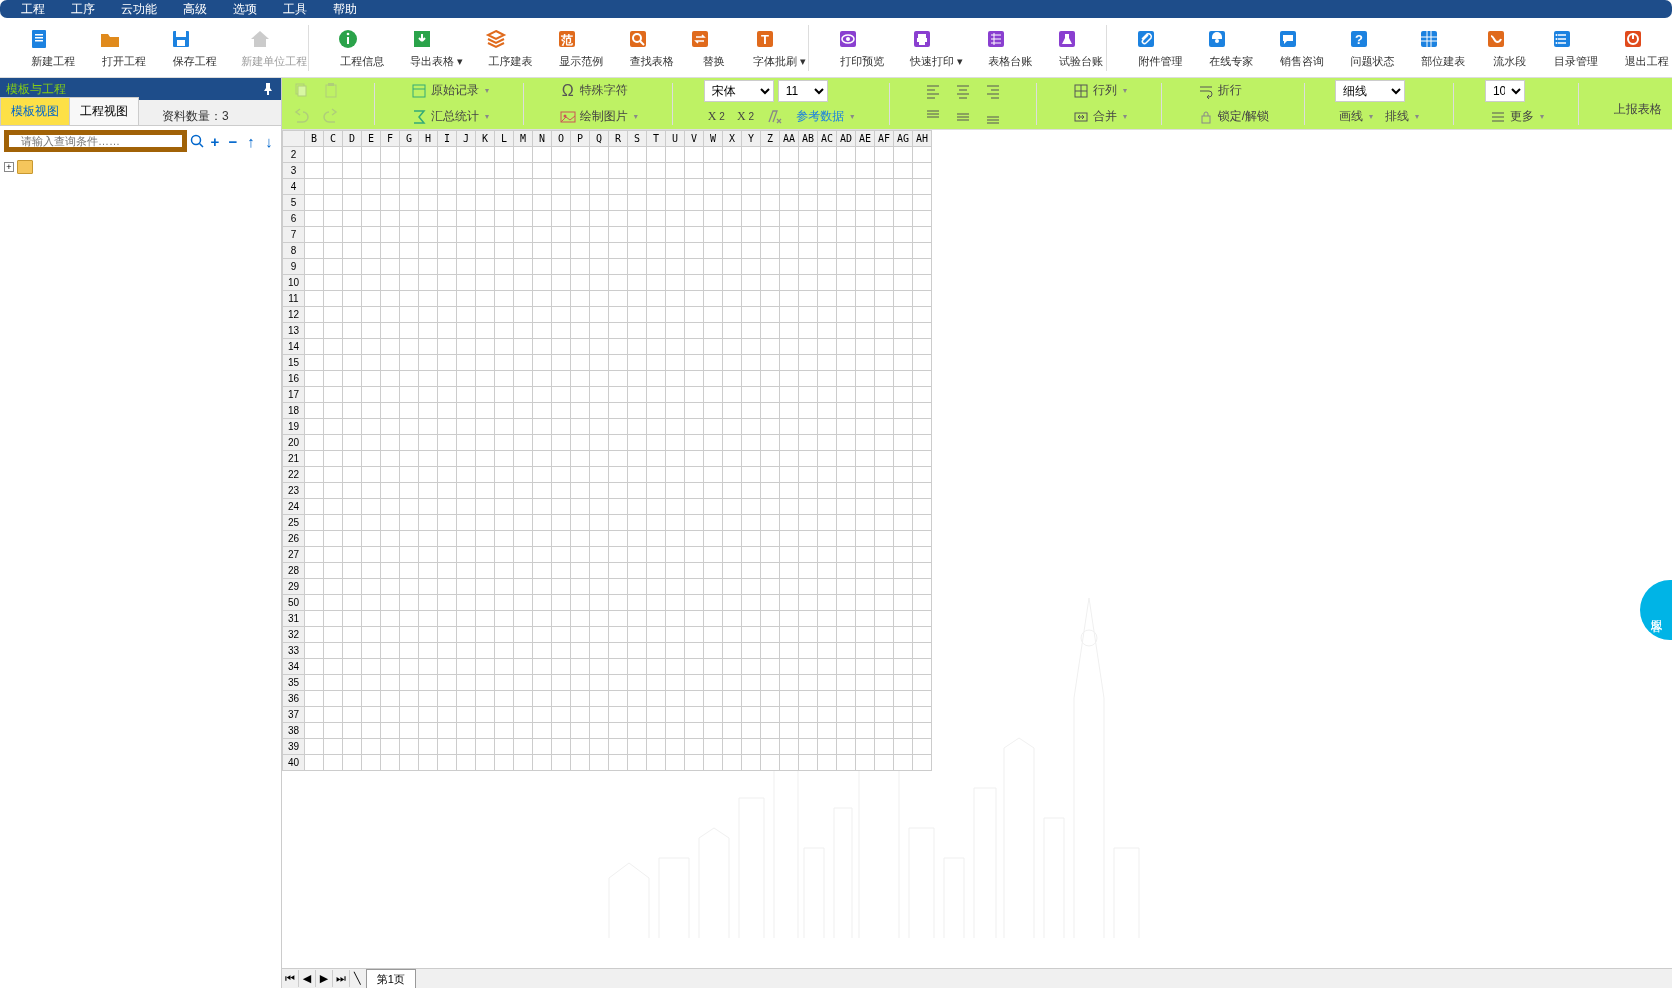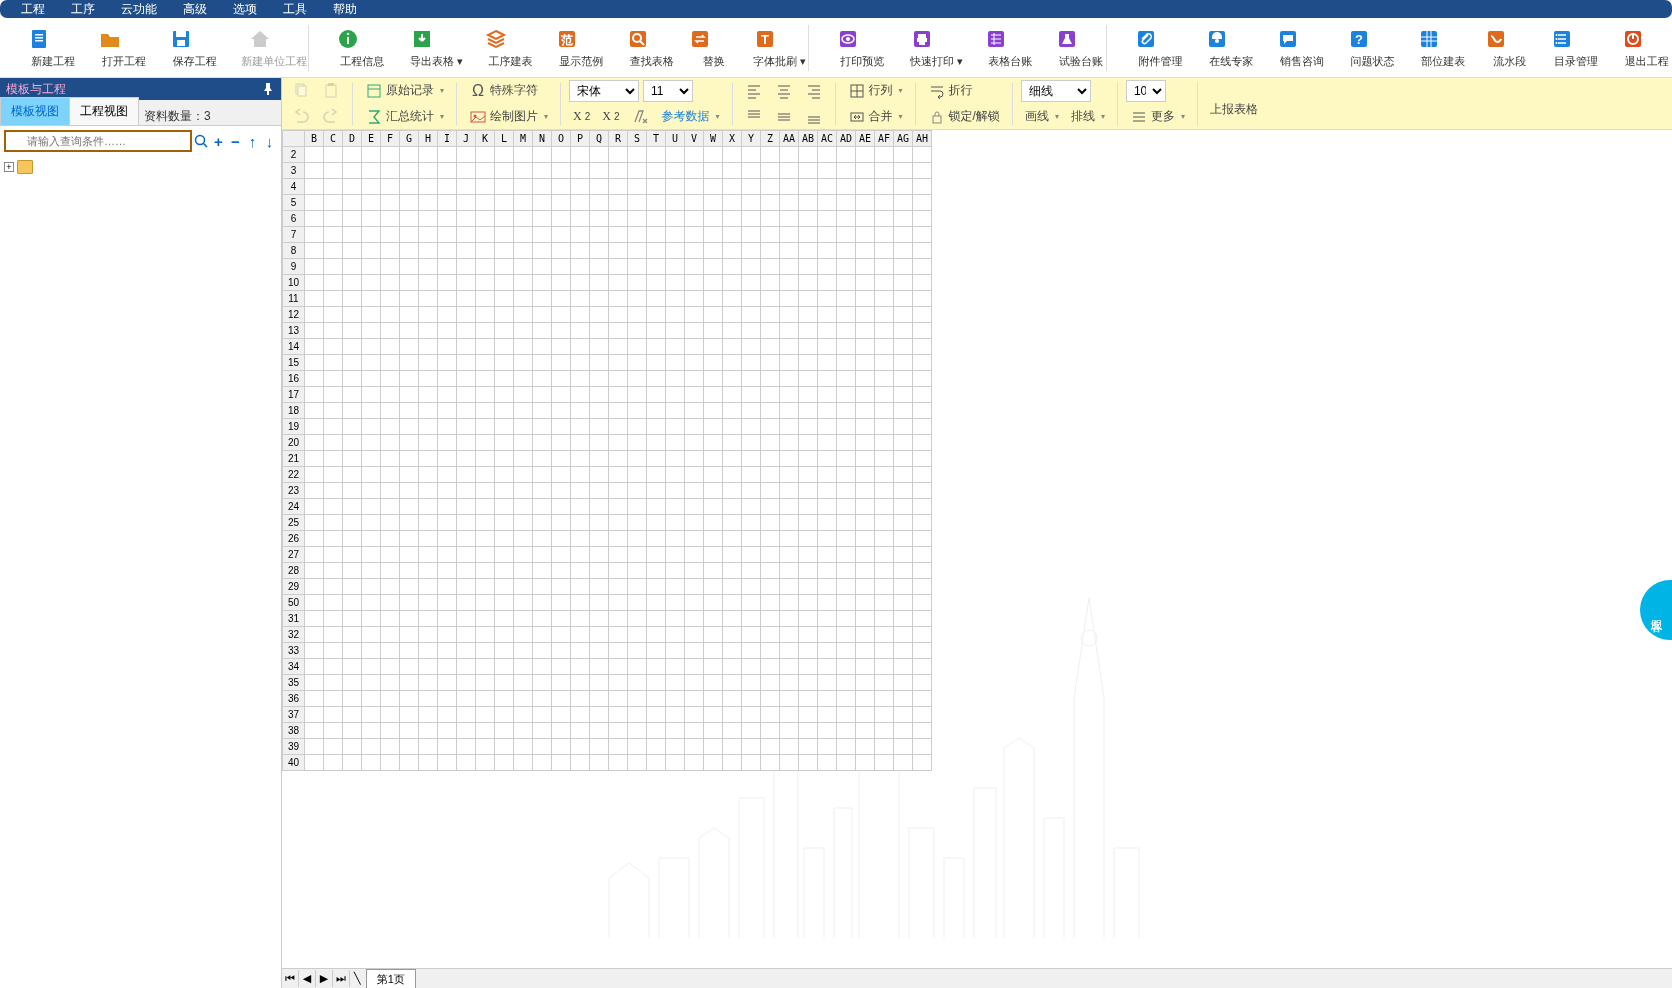--- a/index.html
+++ b/index.html
@@ -11,37 +11,37 @@
 .mainbar { height: 60px; background: #fff; display: flex; align-items: center; padding: 2px 4px; border-bottom: 1px solid #ddd; }
 .mainbar .it { display: flex; flex-direction: column; align-items: center; justify-content: center; padding: 2px 7px; cursor: pointer; min-width: 44px; }
 .mainbar .it.dis { opacity: 0.5; cursor: default; }
 .mainbar .ic { width: 26px; height: 26px; display: flex; align-items: center; justify-content: center; margin-bottom: 2px; }
 .mainbar .lb { font-size: 11px; color: #333; white-space: nowrap; margin-left: 28px; }
 .mainbar .sep { width: 1px; height: 46px; background: #ddd; margin: 0 4px; }
 
 .body { display: flex; height: 910px; }
 
 .side { width: 282px; display: flex; flex-direction: column; border-right: 1px solid #ccc; }
-.side-hdr { height: 22px; background: #1e4d8a; color: #f9a8d4; display: flex; align-items: center; justify-content: space-between; padding: 0 6px; font-size: 12px; }
+.side-hdr { height: 22px; background: #1e4d8a; color: #84cc16; display: flex; align-items: center; justify-content: space-between; padding: 0 6px; font-size: 12px; }
 .pin { width: 14px; height: 14px; cursor: pointer; }
 .tabs { height: 26px; display: flex; align-items: flex-end; background: #f0f0f0; border-bottom: 1px solid #ccc; }
 .tab { padding: 5px 10px; font-size: 12px; border: 1px solid #ccc; border-bottom: none; background: #f8f8f8; cursor: pointer; margin-right: -1px; }
-.tab.act { background: #7dd3fc; color: #0066cc; }
-.count { margin-left: 6px; font-size: 12px; color: #333; }
+.tab.act { background: #fde047; color: #0066cc; }
+.count { margin-left: 24px; font-size: 12px; color: #333; }
 .search { display: flex; align-items: center; padding: 4px; gap: 2px; }
-.search input { flex: 1; height: 22px; border: 2px solid #a16207; padding: 0 21px; font-size: 11px; }
+.search input { flex: 1; height: 22px; border: 5px solid #a16207; padding: 0 12px; font-size: 11px; }
 .search .ib { width: 16px; height: 18px; display: flex; align-items: center; justify-content: center; cursor: pointer; color: #0066cc; font-size: 15px; font-weight: bold; }
 .tree { flex: 1; padding: 4px; overflow: auto; font-size: 12px; }
 .tree-it { display: flex; align-items: center; gap: 3px; }
 .tree-it .exp { width: 10px; height: 10px; border: 1px solid #888; display: flex; align-items: center; justify-content: center; font-size: 9px; line-height: 1; cursor: pointer; }
 .tree-it .fld { width: 16px; height: 14px; background: #f5c65c; border: 1px solid #c89830; border-radius: 1px; }
 .tree-it .tn { background: #1e6bc4; color: #fff; border: 1px dotted #000; padding: 0 2px; }
 
 .grid-wrap { flex: 1; display: flex; flex-direction: column; position: relative; }
-.toolbar { height: 52px; border-bottom: 1px solid #ddd; display: flex; align-items: center; padding: 0 6px; gap: 4px; background: #fef9c3; }
+.toolbar { height: 52px; border-bottom: 1px solid #ddd; display: flex; align-items: center; padding: 0 6px; gap: 4px; background: #bef264; justify-content: space-between; }
 .toolbar .btn { height: 22px; display: flex; align-items: center; padding: 0 4px; cursor: pointer; font-size: 12px; color: #444; gap: 3px; }
 .toolbar .btn.dis { opacity: 0.4; cursor: default; }
 .toolbar .col { display: flex; flex-direction: column; gap: 4px; }
 .toolbar .row { display: flex; align-items: center; gap: 4px; }
 .toolbar .vsep { width: 1px; height: 42px; background: #ddd; margin: 0 4px; }
 .toolbar select { height: 22px; border: 1px solid #ccc; font-size: 12px; padding: 0 3px; background: #fff; }
 .toolbar .dd::after { content: "▾"; font-size: 8px; margin-left: 3px; color: #888; }
 .ticon { width: 18px; height: 18px; display: inline-flex; align-items: center; justify-content: center; }
 
 .grid-area { flex: 1; overflow: hidden; position: relative; background: #fff; }

